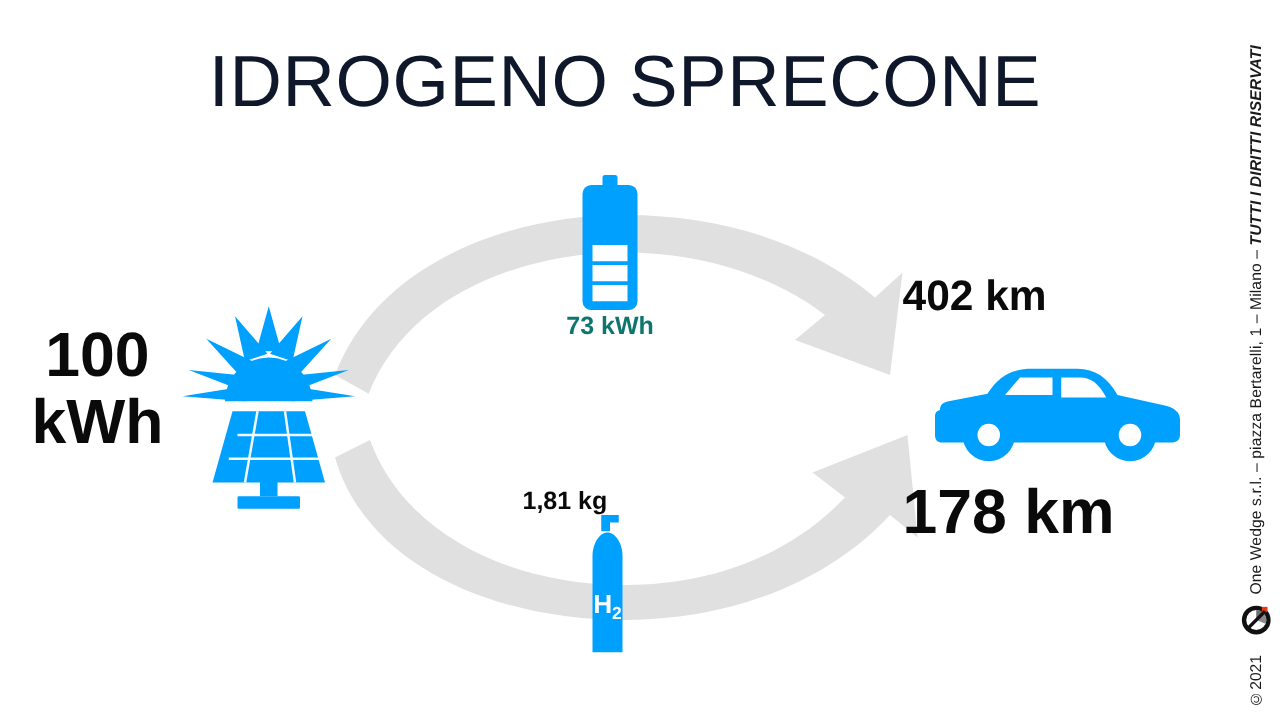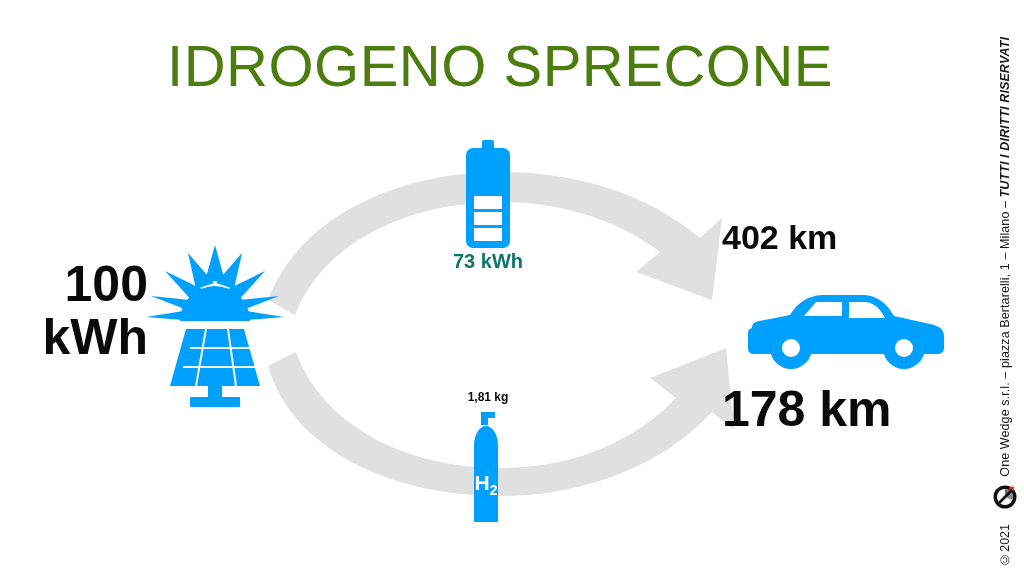--- a/index.html
+++ b/index.html
@@ -21,38 +21,38 @@
   
   #title {
     position:absolute;
     left:0; top:36px;
     width:1000px;
     text-align:center;
     font-family:"Liberation Sans", sans-serif;
     font-weight:400;
     font-size:58px;
     letter-spacing:0.5px;
-    color:#4d7c0f;
+    color:#0f172a;
     line-height:1.05;
     white-space:nowrap;
   }
 
   
   #arrows {
     position:absolute;
     left:0; top:0;
     width:1024px; height:576px;
   }
 
   
   #source-value {
     position:absolute;
     left:8px; top:258px;
     width:140px;
-    text-align:right;
+    text-align:center;
     font-weight:bold;
     font-size:50px;
     line-height:1.06;
     color:#0a0a0a;
   }
   #solar-icon {
     position:absolute;
     left:140px; top:243px;
     width:150px; height:145px;
   }
@@ -70,23 +70,23 @@
     text-align:center;
     font-weight:bold;
     font-size:20px;
     color:#0f766e;
   }
 
   #tank-label {
     position:absolute;
     left:418px; top:390px;
     width:140px;
-    text-align:center;
-    font-weight:bold;
-    font-size:12px;
+    text-align:left;
+    font-weight:bold;
+    font-size:20px;
     color:#0a0a0a;
   }
   #tank-icon {
     position:absolute;
     left:462px; top:412px;
     width:48px; height:110px;
   }
 
   
   #result-top {

